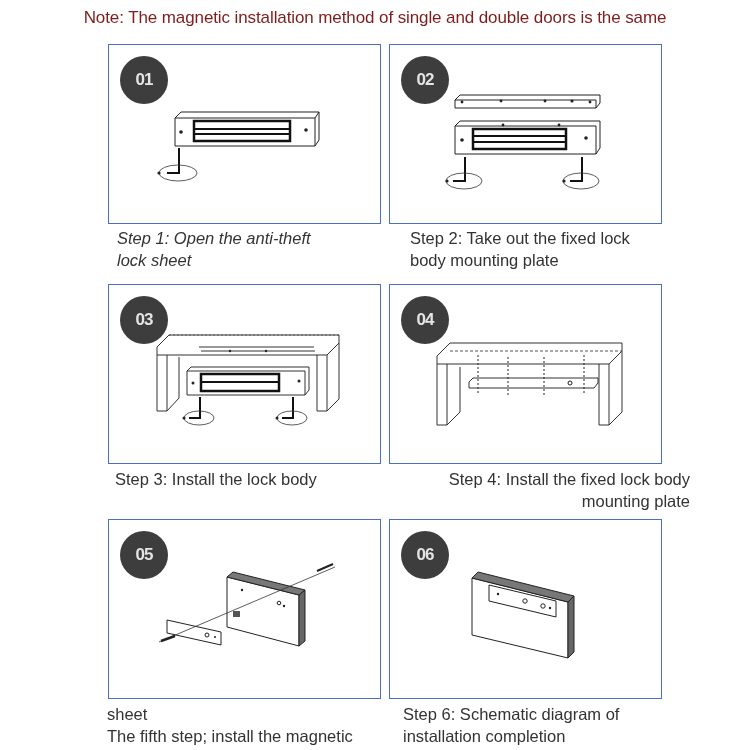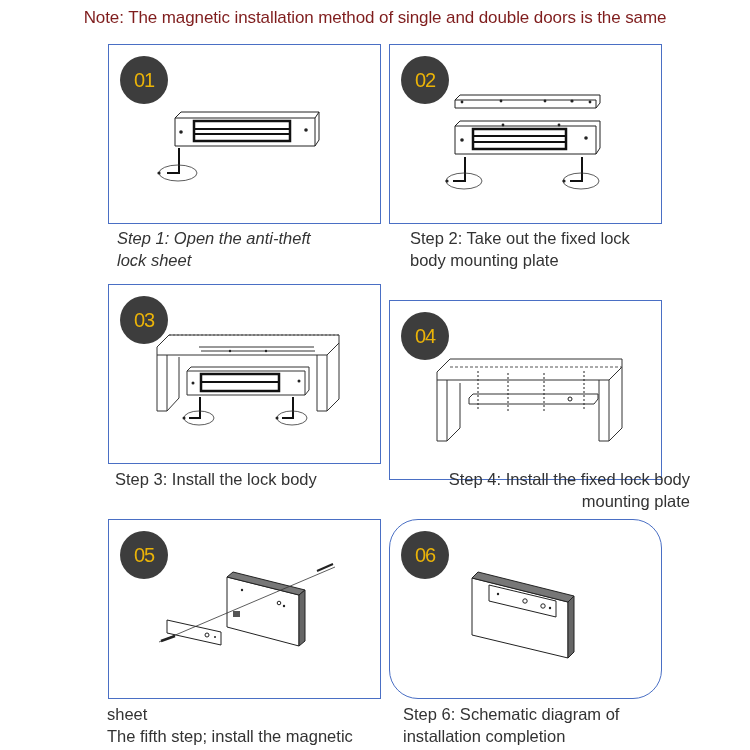--- a/index.html
+++ b/index.html
@@ -1,19 +1,19 @@
 <!DOCTYPE html>
 <html><head>
 <meta charset="utf-8">
 <style>
   html, body { margin:0; padding:0; background:#fff; }
   body { width:750px; height:750px; position:relative; overflow:hidden; font-family:"Liberation Sans", sans-serif; }
   .note { position:absolute; left:0; top:8px; width:750px; text-align:center; color:#7f1d1d; font-size:17px; letter-spacing:-0.1px; }
   .panel { position:absolute; width:273px; height:180px; border:1.5px solid #4a6fc4; box-sizing:border-box; background:#fff; }
-  .badge { position:absolute; left:11px; top:11px; width:48px; height:48px; border-radius:50%; background:#3d3d3d; color:#eab308; font-size:20px; font-weight:normal; display:flex; align-items:center; justify-content:center; letter-spacing:-1px; }
+  .badge { position:absolute; left:11px; top:11px; width:48px; height:48px; border-radius:50%; background:#3d3d3d; color:#e5e5e5; font-size:17px; font-weight:bold; display:flex; align-items:center; justify-content:center; letter-spacing:-1px; }
   .caption { position:absolute; width:290px; color:#333; font-size:16.5px; line-height:22px; }
   svg.art { position:absolute; left:0; top:0; }
 </style>
 </head>
 <body>
 
 <div class="note">Note: The magnetic installation method of single and double doors is the same</div>
 
 <div class="panel" style="left:108px;top:44px;">
   <div class="badge">01</div>
@@ -113,21 +113,21 @@
     <path d="M184 112 V133 H173" fill="none" stroke="#111" stroke-width="2"></path>
     <ellipse cx="183" cy="133" rx="15" ry="7" fill="none" stroke="#333" stroke-width="0.8"></ellipse>
       <circle cx="168" cy="133" r="1.5" fill="#222"></circle>
   </svg>
 </div>
 <div class="caption" style="left:115px;top:468px;">
   <div>Step 3: Install the lock body</div>
   <div></div>
 </div>
 
-<div class="panel" style="left:389px;top:300px;">
+<div class="panel" style="left:389px;top:284px;">
   <div class="badge">04</div>
   <svg class="art" width="273" height="180">
     <g fill="none" stroke="#333" stroke-width="1">
       <polygon points="47,71 60,58 232,58 232,66 219,79 47,79"></polygon>
       <line x1="47" y1="79" x2="47" y2="140"></line>
         <line x1="47" y1="140" x2="57" y2="140"></line>
         <line x1="57" y1="79" x2="57" y2="140"></line>
         <line x1="57" y1="140" x2="70" y2="127"></line>
         <line x1="70" y1="127" x2="70" y2="82"></line>
       <line x1="219" y1="79" x2="219" y2="140"></line>
@@ -169,21 +169,21 @@
     <rect x="124" y="91" width="7" height="6" fill="#555"></rect>
     <line x1="208" y1="51" x2="224" y2="44" stroke="#222" stroke-width="2"></line>
     <line x1="52" y1="121" x2="66" y2="116" stroke="#222" stroke-width="2.5"></line>
   </svg>
 </div>
 <div class="caption" style="left:107px;top:703px;">
   <div>sheet</div>
   <div>The fifth step; install the magnetic</div>
 </div>
 
-<div class="panel" style="left:389px;top:519px;border-radius:29px;">
+<div class="panel" style="left:389px;top:519px;">
   <div class="badge">06</div>
   <svg class="art" width="273" height="180">
     <polygon points="82,58 178,82 178,138 82,115" fill="#fff" stroke="#222"></polygon>
     <polygon points="82,58 88,52 184,76 178,82" fill="#777" stroke="#222"></polygon>
     <polygon points="178,82 184,76 184,132 178,138" fill="#666" stroke="#222"></polygon>
     <polygon points="99,65 166,81 166,97 99,81" fill="#fff" stroke="#222"></polygon>
     <circle cx="108" cy="74" r="1.2" fill="#222"></circle>
       <circle cx="135" cy="81" r="2.2" fill="none" stroke="#222"></circle>
       <circle cx="153" cy="86" r="2.2" fill="none" stroke="#222"></circle>
       <circle cx="160" cy="88" r="1.2" fill="#222"></circle>

